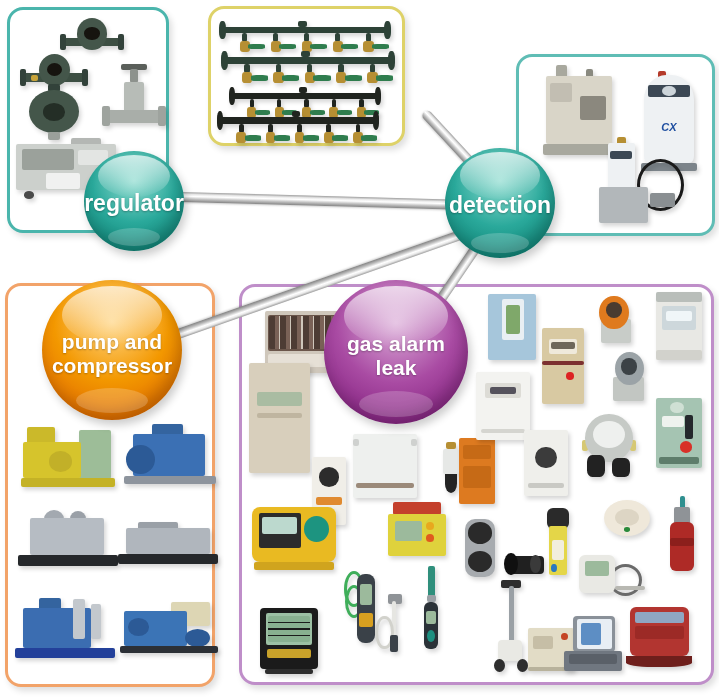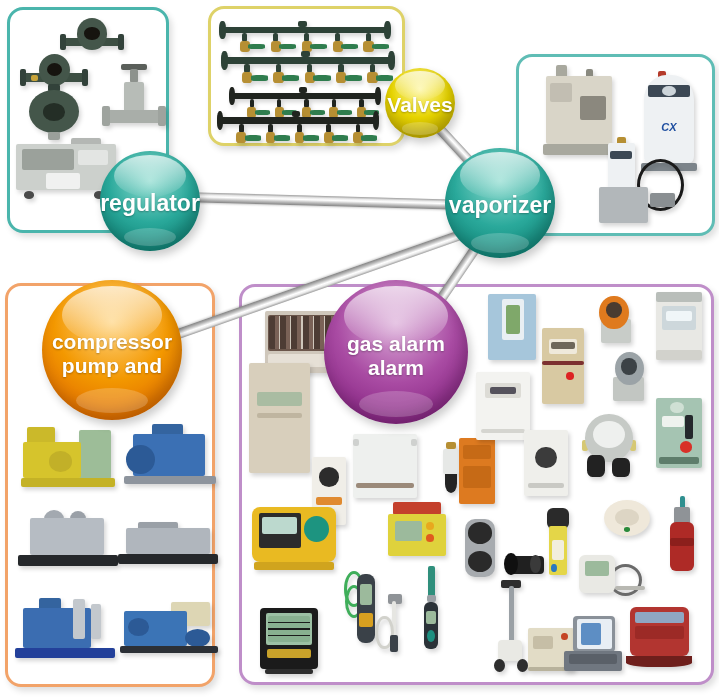--- a/index.html
+++ b/index.html
@@ -409,50 +409,43 @@
         <div class="part" style="left: 6%; top: 2%; width: 90%; height: 76%; background: rgb(178, 53, 48); border-radius: 6px;"></div>
         <div class="part" style="left: 14%; top: 10%; width: 74%; height: 16%; background: rgb(143, 166, 194);"></div>
         <div class="part" style="left: 14%; top: 32%; width: 74%; height: 20%; background: rgb(156, 42, 38);"></div>
         <div class="part" style="left: 0%; top: 78%; width: 100%; height: 18%; background: rgb(110, 31, 28); border-radius: 0px 0px 40% 40%;"></div>
       </div>
     </div>
     <div class="connector" style="left: 146px; top: 191px; width: 354.141px; height: 10px; transform: rotate(1.61809deg);"></div>
     <div class="connector" style="left: 424px; top: 107px; width: 108.977px; height: 10px; transform: rotate(47.2312deg);"></div>
     <div class="connector" style="left: 486px; top: 221px; width: 368.766px; height: 10px; transform: rotate(160.681deg);"></div>
     <div class="connector" style="left: 492px; top: 219px; width: 120.93px; height: 10px; transform: rotate(124.216deg);"></div>
-    <div class="sphere" style="left: 100px; top: 151px; width: 100px; height: 100px; background: radial-gradient(circle at 50% 30%, rgb(143, 220, 208) 0%, rgb(42, 169, 155) 48%, rgb(12, 126, 113) 90%);">
+    <div class="sphere" style="left: 84px; top: 151px; width: 100px; height: 100px; background: radial-gradient(circle at 50% 30%, rgb(143, 220, 208) 0%, rgb(42, 169, 155) 48%, rgb(12, 126, 113) 90%);">
       <div class="gloss"></div>
       <div class="glow"></div>
       <div class="slabel" style="font-size: 23px;">
         <div>regulator</div>
       </div>
     </div>
-    <div class="sphere" style="left: 385px; top: 68px; width: 70px; height: 70px; background: radial-gradient(circle at 50% 30%, rgb(253, 246, 160) 0%, rgb(231, 212, 0) 48%, rgb(191, 169, 0) 90%);">
-      <div class="gloss"></div>
-      <div class="glow"></div>
-      <div class="slabel" style="font-size: 21px;">
-        <div>Valves</div>
-      </div>
-    </div>
     <div class="sphere" style="left: 445px; top: 148px; width: 110px; height: 110px; background: radial-gradient(circle at 50% 30%, rgb(143, 220, 208) 0%, rgb(42, 169, 155) 48%, rgb(12, 126, 113) 90%);">
       <div class="gloss"></div>
       <div class="glow"></div>
       <div class="slabel" style="font-size: 23px;">
-        <div>vaporizer</div>
+        <div>detection</div>
       </div>
     </div>
     <div class="sphere" style="left: 42px; top: 280px; width: 140px; height: 140px; background: radial-gradient(circle at 50% 30%, rgb(255, 213, 132) 0%, rgb(243, 152, 0) 48%, rgb(221, 100, 0) 90%);">
       <div class="gloss"></div>
       <div class="glow"></div>
       <div class="slabel" style="font-size: 21px;">
+        <div>pump and</div>
         <div>compressor</div>
-        <div>pump and</div>
       </div>
     </div>
     <div class="sphere" style="left: 324px; top: 280px; width: 144px; height: 144px; background: radial-gradient(circle at 50% 30%, rgb(220, 174, 217) 0%, rgb(169, 75, 163) 48%, rgb(128, 30, 124) 90%);">
       <div class="gloss"></div>
       <div class="glow"></div>
       <div class="slabel" style="font-size: 21px;">
         <div>gas alarm</div>
-        <div>alarm</div>
+        <div>leak</div>
       </div>
     </div>
   </div>
 
 </body></html>

